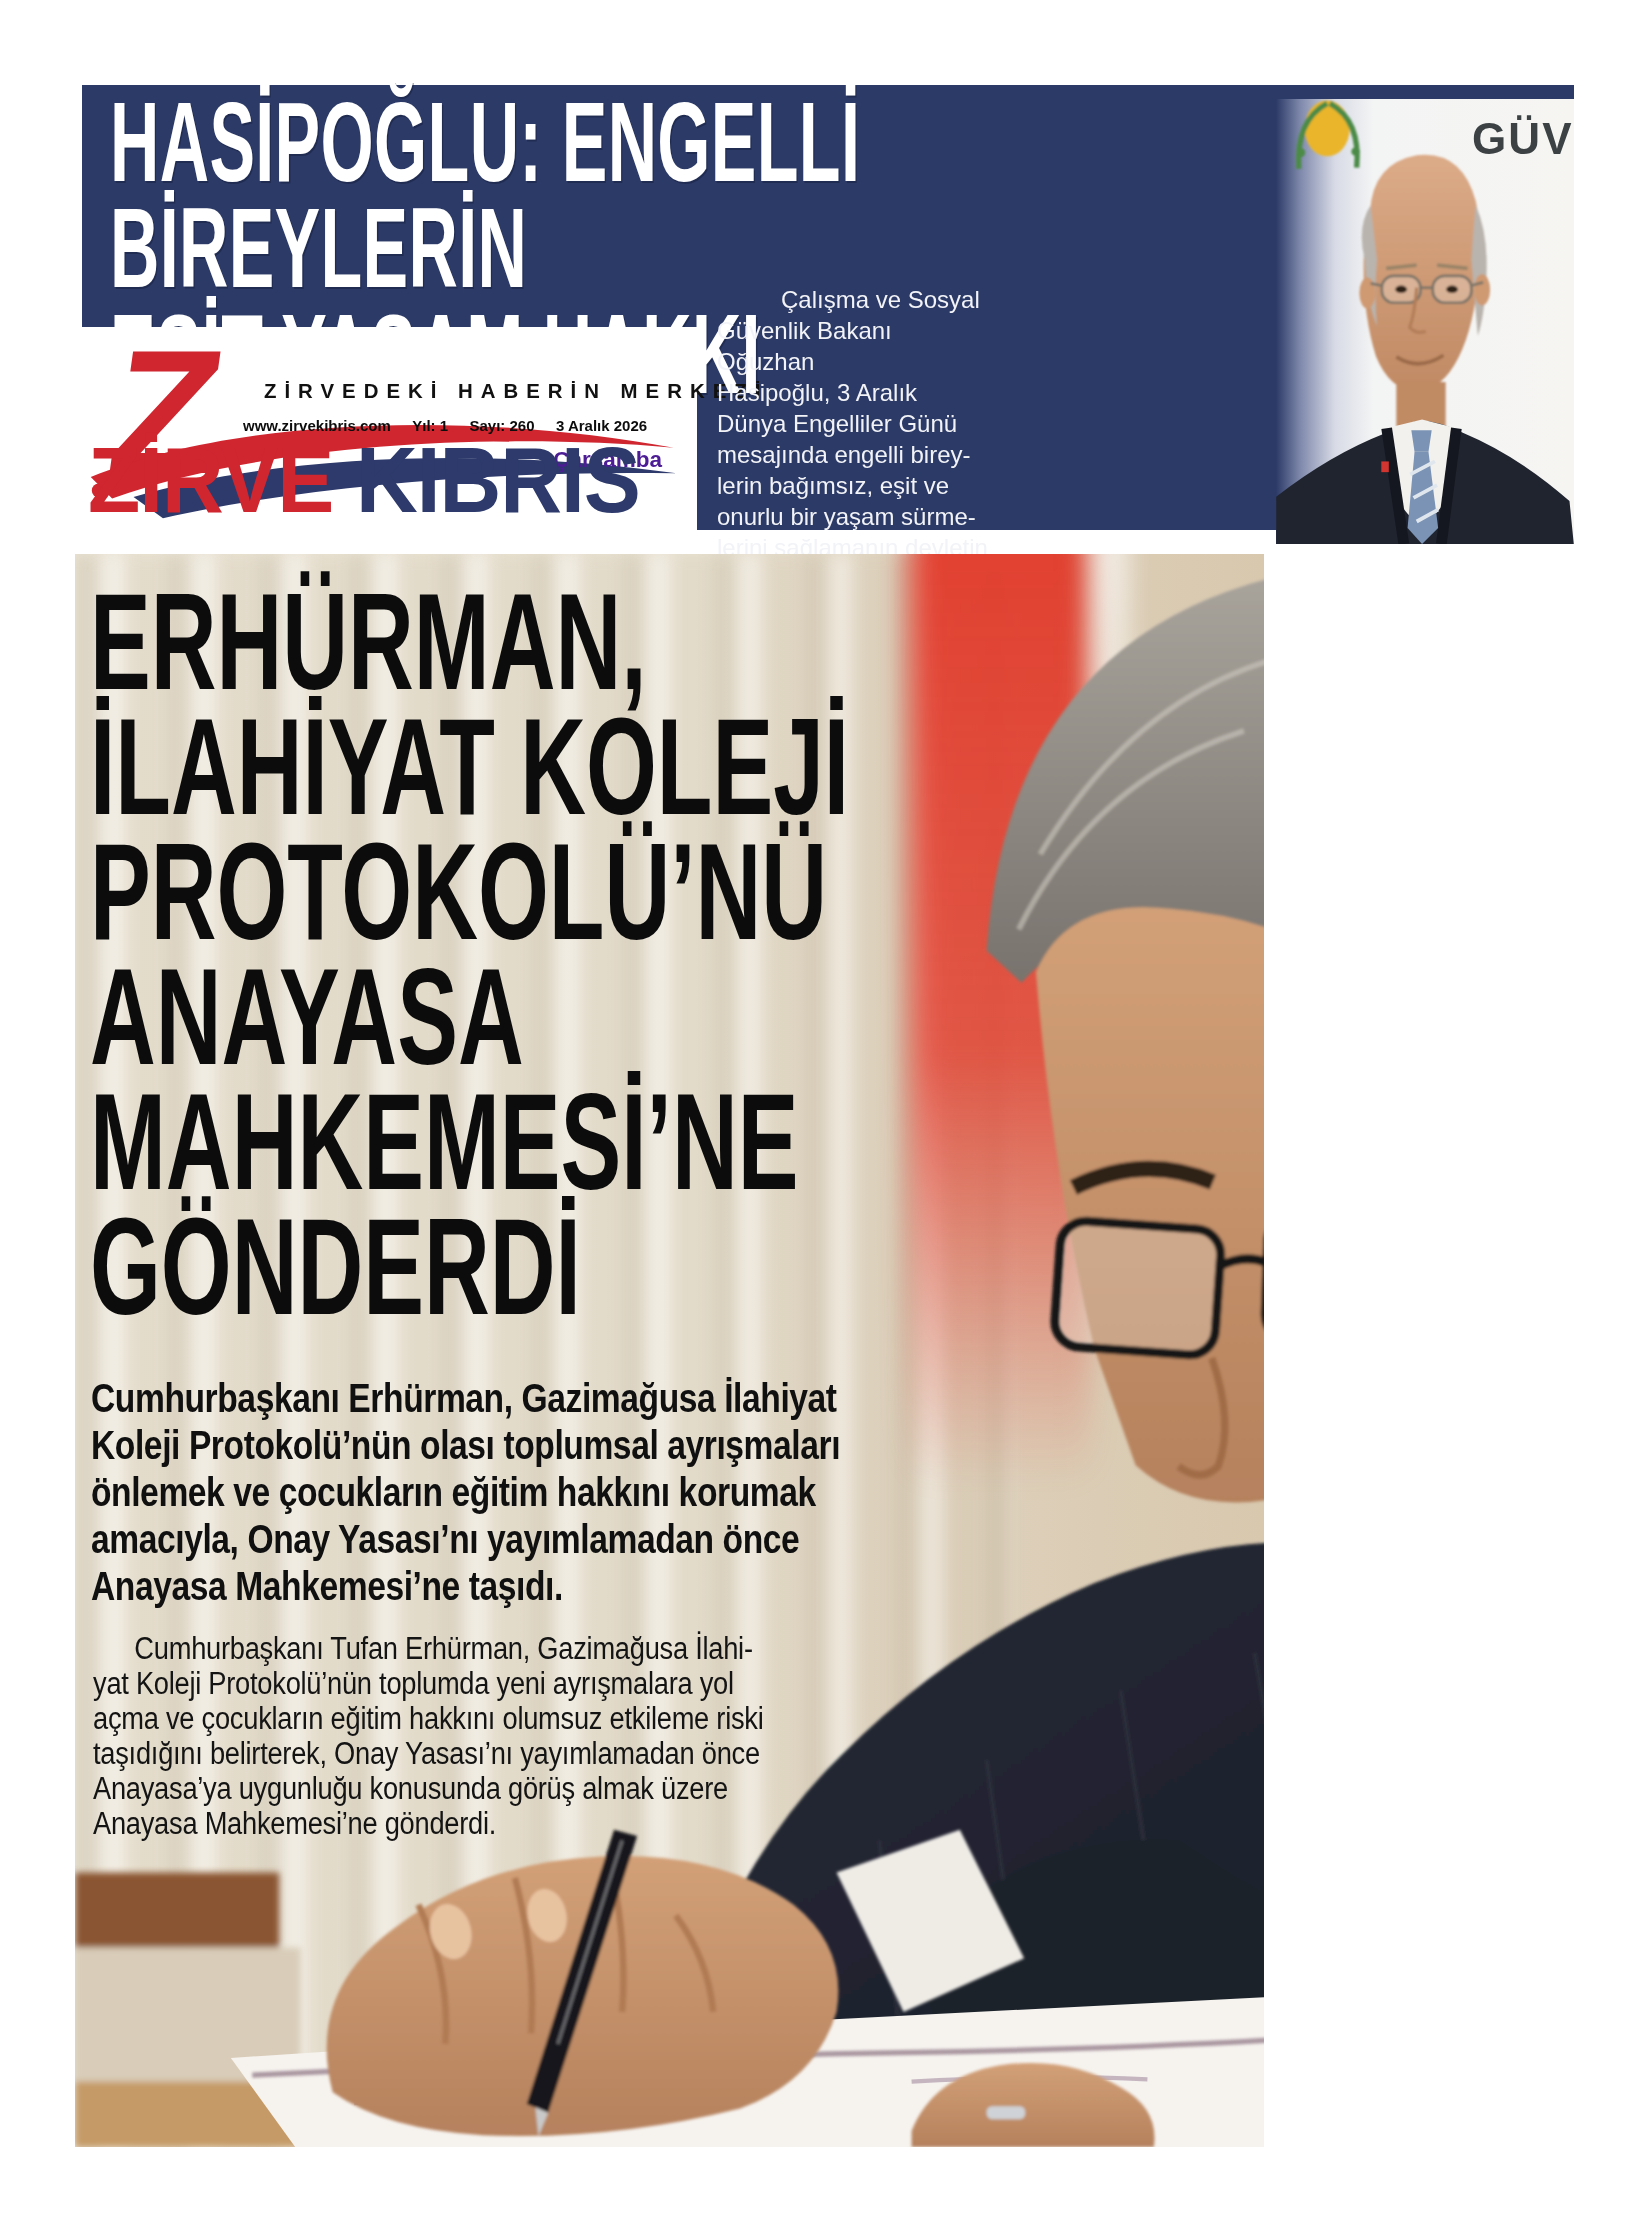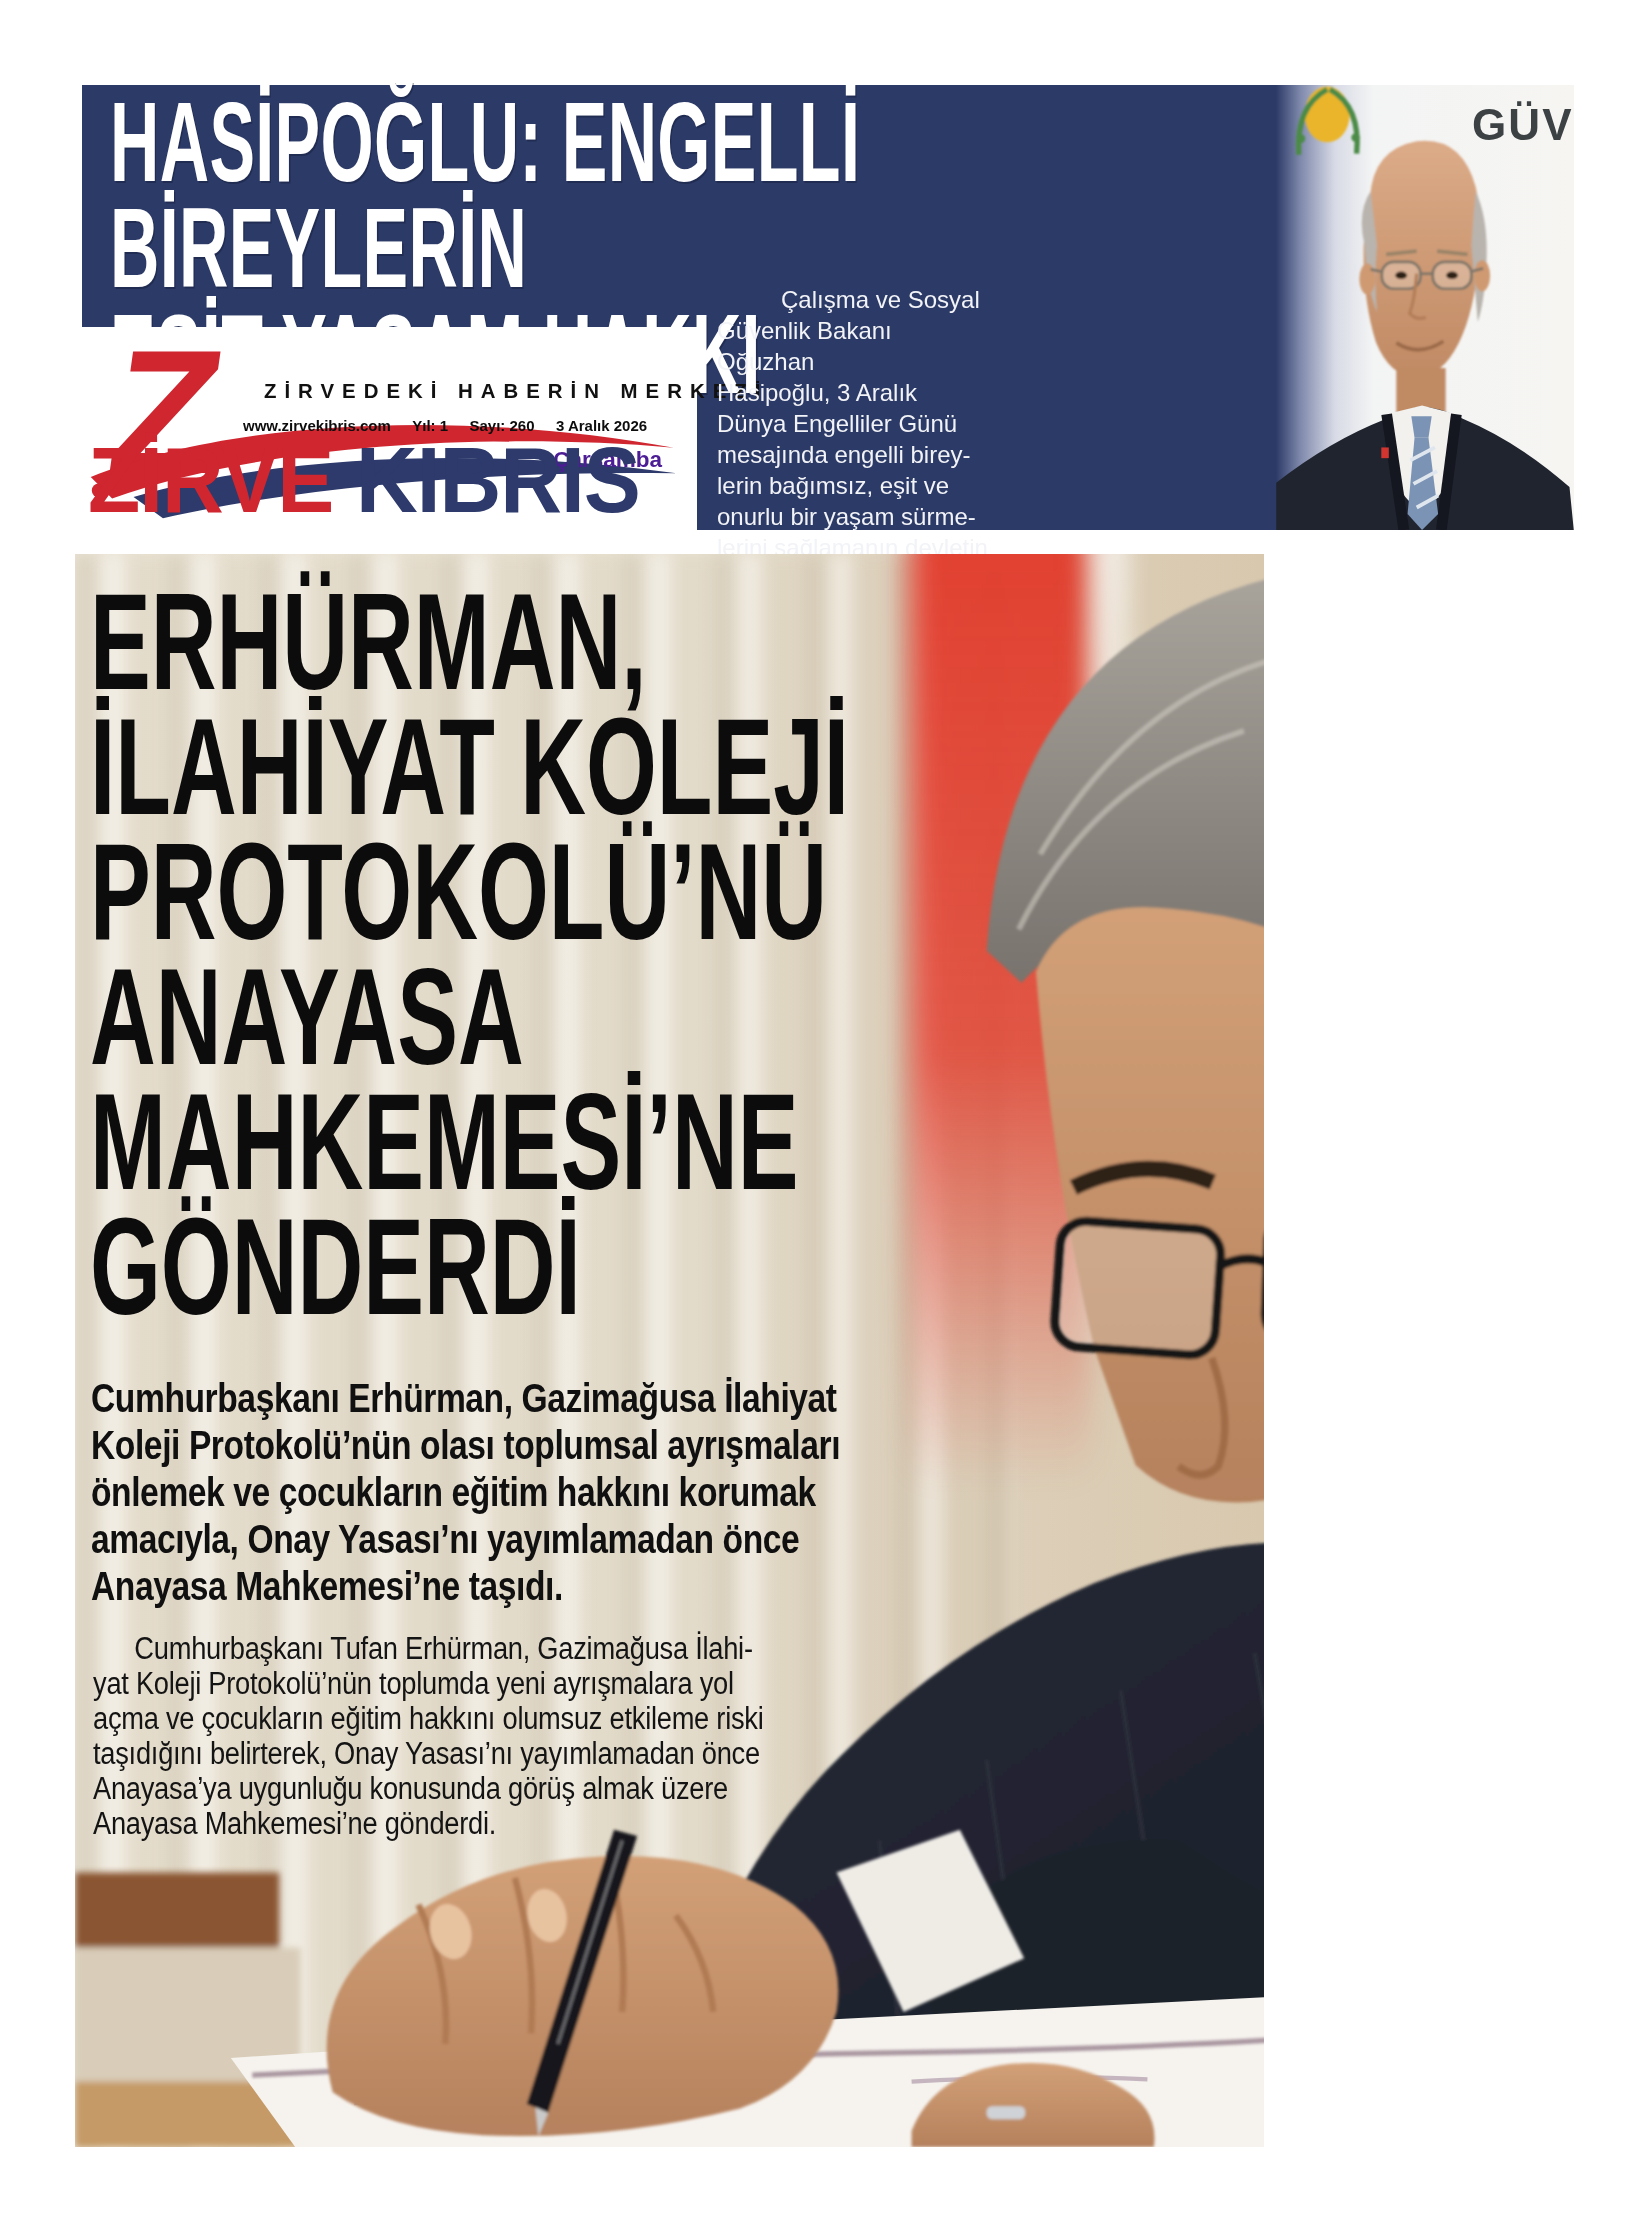--- a/index.html
+++ b/index.html
@@ -46,21 +46,21 @@
     position:absolute;left:635px;top:199px;width:568px;display:flex;gap:27px;
   }
   .col{
     width:271px;color:#f2f3f7;font-size:24px;line-height:31px;font-weight:400;
     white-space:pre-line;
   }
   .col.first{text-indent:64px;}
 
   
   .top-photo{
-    position:absolute;right:0;top:0;width:298px;height:445px;overflow:hidden;
+    position:absolute;right:0;top:14px;width:298px;height:445px;overflow:hidden;
     background:linear-gradient(90deg,#2c3a67 0px,#7e88ab 24px,#d8dbe6 59px,#f3f4f4 97px,#f6f5f2 100%);
   }
   .backdrop-text{
     position:absolute;left:196px;top:15px;font-size:44px;font-weight:700;
     color:#3c4244;letter-spacing:2.1px;white-space:nowrap;
   }
   .top-photo svg{position:absolute;left:0;top:0;}
 
   
   .main-photo{

